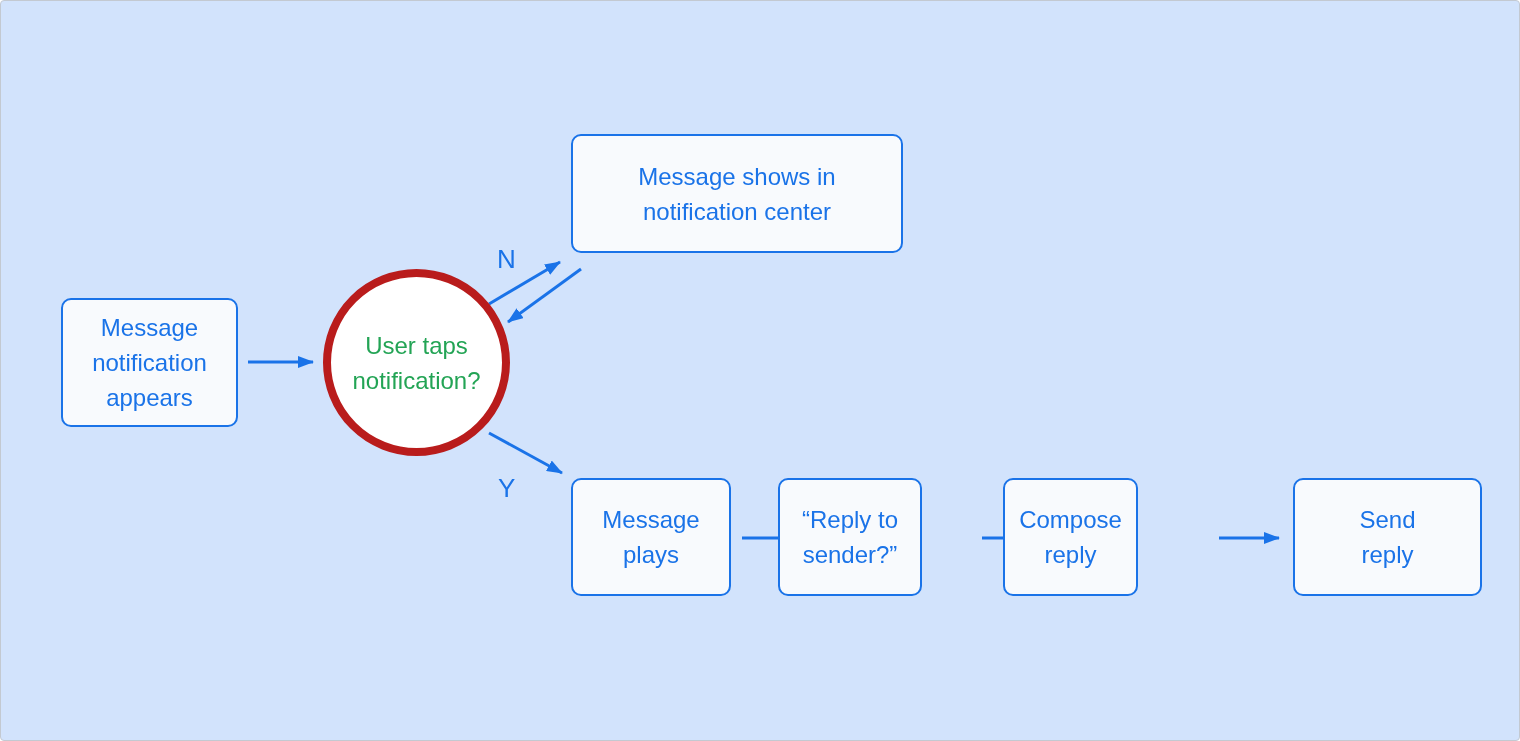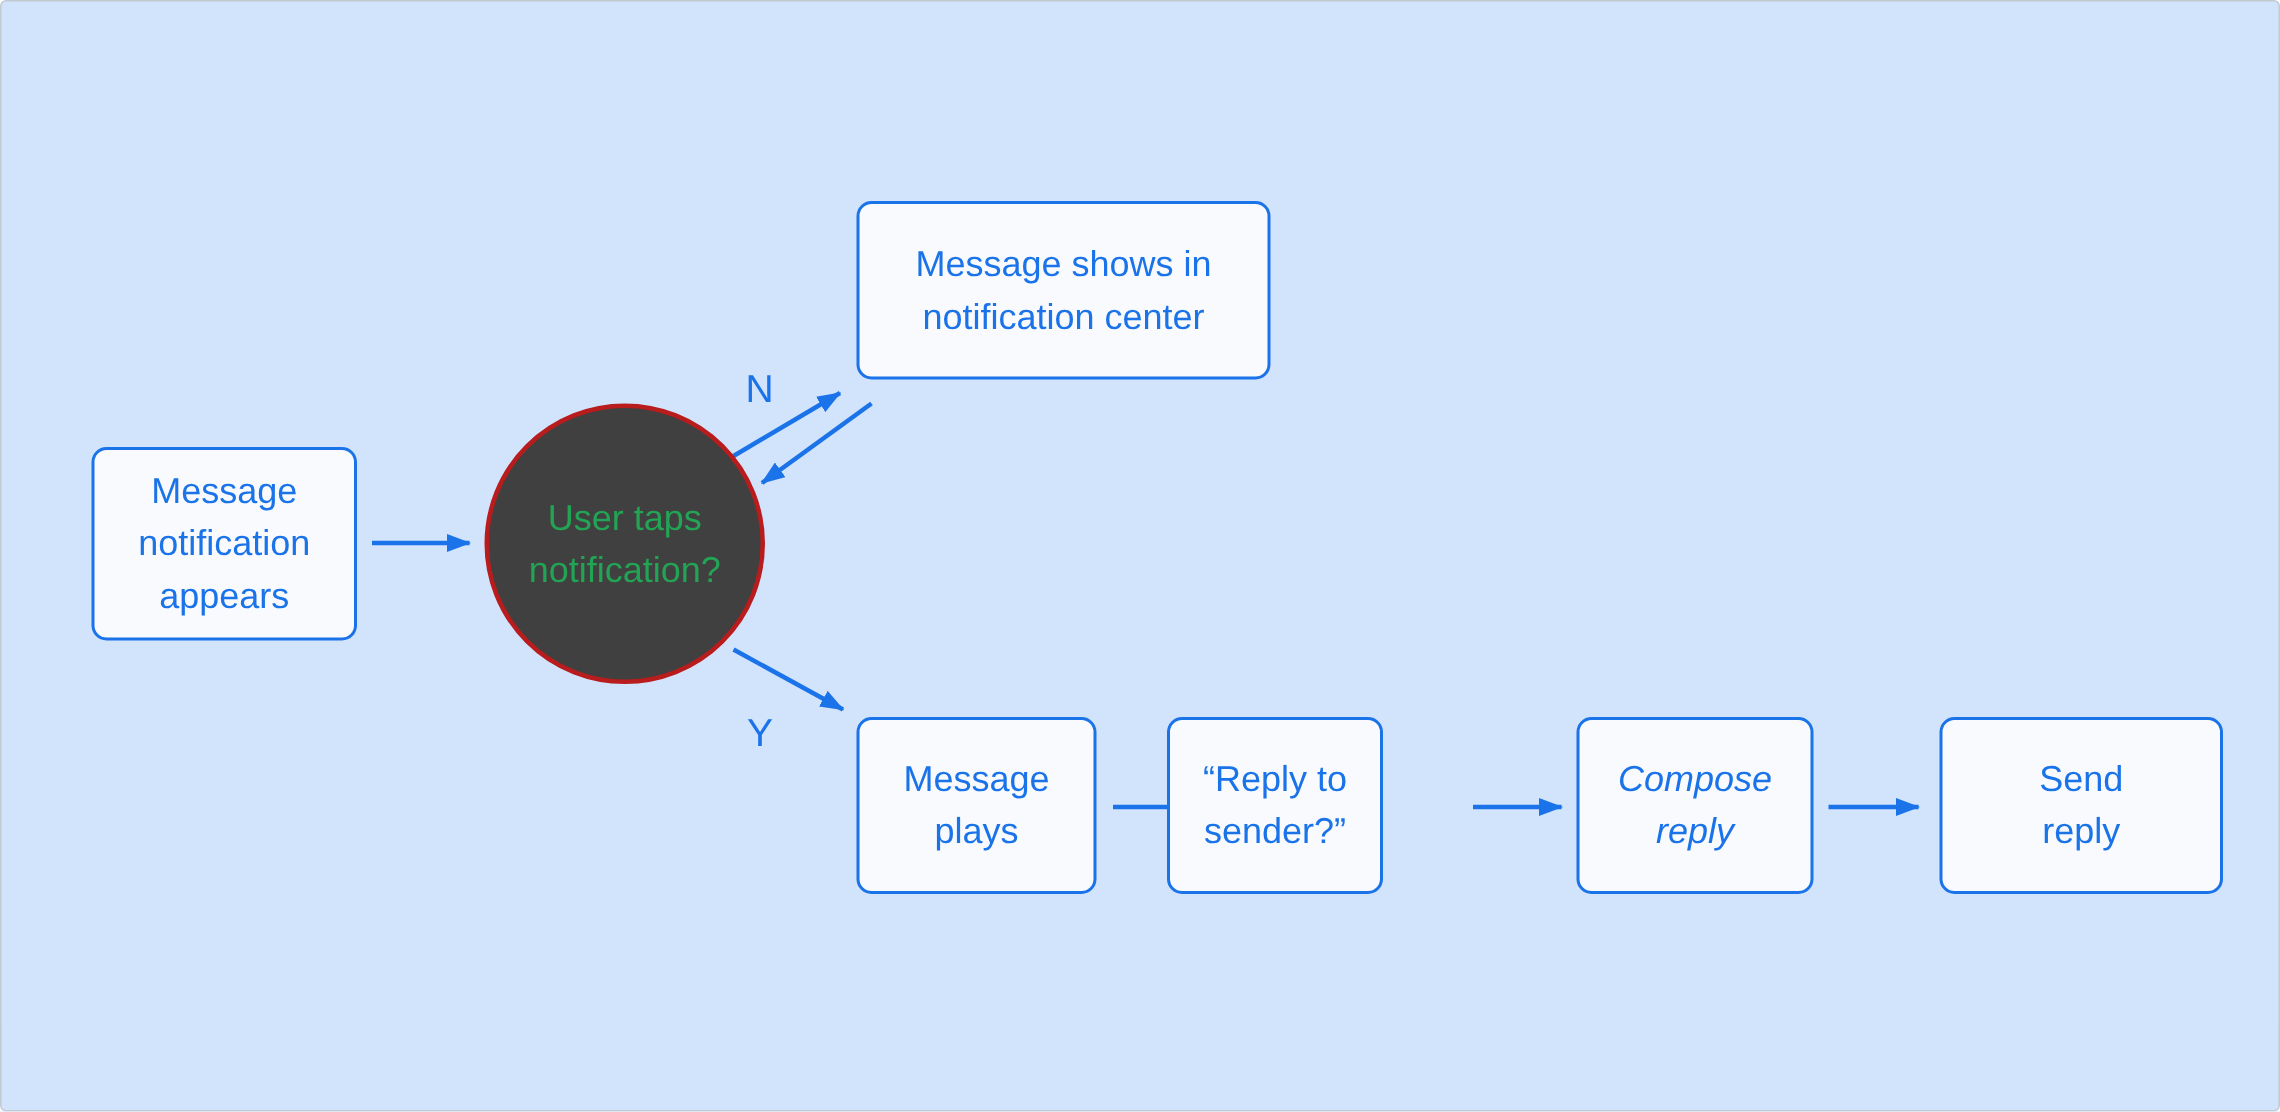--- a/index.html
+++ b/index.html
@@ -33,38 +33,38 @@
     font-size: 24px;
     line-height: 35px;
   }
   .box {
     background: #f8fafd;
     border: 2px solid #1a73e8;
     border-radius: 10px;
     color: #1a73e8;
   }
   .circle {
-    background: #404040;
-    border: 3px solid #b91c1c;
+    background: #ffffff;
+    border: 8px solid #b91c1c;
     border-radius: 50%;
     color: #23a455;
   }
   .edge-label {
     position: absolute;
     color: #1a73e8;
     font-size: 26px;
     line-height: 26px;
   }
   
   #node-start            { left: 60px;   top: 297px; width: 177px; height: 129px; }
-  #node-notif-center     { left: 570px;  top: 133px; width: 276px; height: 119px; }
+  #node-notif-center     { left: 570px;  top: 133px; width: 332px; height: 119px; }
   #node-decision         { left: 322px;  top: 268px; width: 187px; height: 187px; }
   #node-message-plays    { left: 570px;  top: 477px; width: 160px; height: 118px; }
   #node-reply-to-sender  { left: 777px;  top: 477px; width: 144px; height: 118px; }
-  #node-compose-reply    { left: 1050px; top: 477px; width: 158px; height: 118px; font-style: italic; }
+  #node-compose-reply    { left: 1002px; top: 477px; width: 135px; height: 118px; }
   #node-send-reply       { left: 1292px; top: 477px; width: 189px; height: 118px; }
   #label-n { left: 496px; top: 245px; }
   #label-y { left: 497px; top: 474px; }
 </style>
 </head>
 <body>
 
 <div class="canvas">
 
   <svg class="arrow-layer" width="1520" height="741" viewBox="0 0 1520 741" xmlns="http://www.w3.org/2000/svg">

